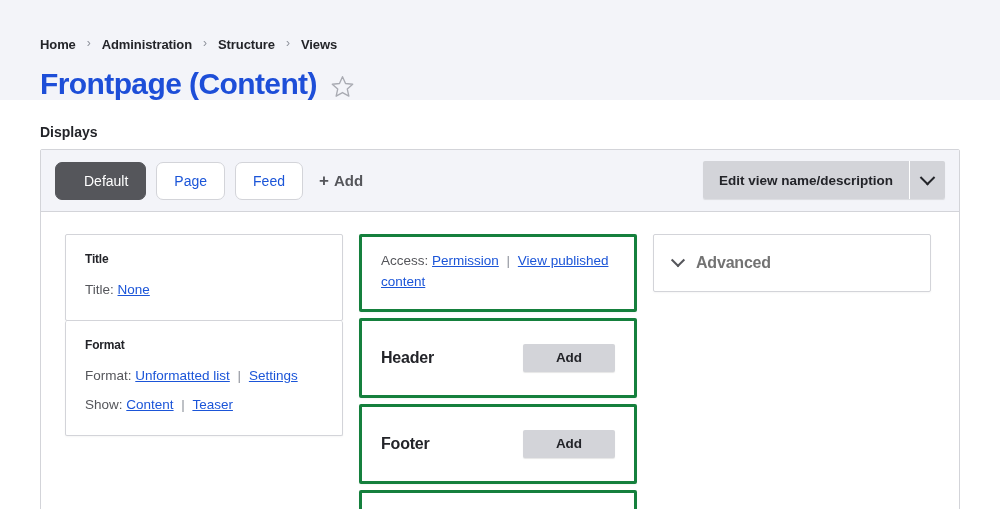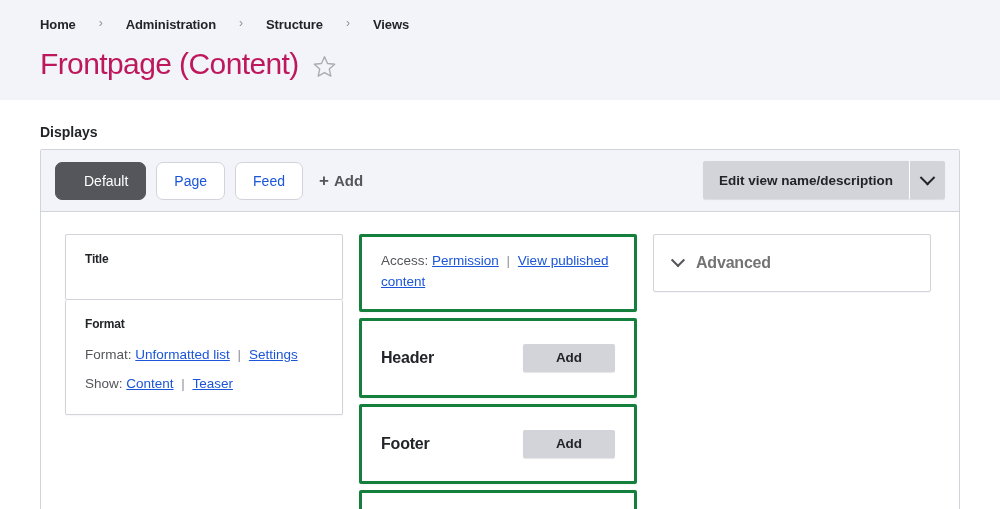--- a/index.html
+++ b/index.html
@@ -22,24 +22,25 @@
   .page-header {
     background: #f3f4f9;
     height: 100px;
     padding: 14px 40px 0 40px;
     position: relative;
   }
 
   .breadcrumb {
     display: flex;
     align-items: center;
-    gap: 23px;
+    gap: 11px;
     font-size: 13px;
     font-weight: bold;
     height: 20px;
+    margin-top: 20px;
   }
   .breadcrumb a {
     color: #232429;
     text-decoration: none;
     letter-spacing: -0.1px;
   }
   .breadcrumb .sep {
     color: #8e929c;
     font-size: 12px;
     font-weight: normal;
@@ -48,23 +49,23 @@
   }
 
   .title-row {
     display: flex;
     align-items: center;
     gap: 13px;
     margin-top: 12px;
   }
   .page-title {
     font-size: 30px;
-    font-weight: normal;
+    font-weight: bold;
     letter-spacing: -0.6px;
-    color: #be185d;
+    color: #1d4ed8;
     line-height: 1.2;
   }
   .star-icon {
     width: 25px;
     height: 25px;
     display: block;
     margin-top: 4px;
   }
 
   
@@ -378,20 +379,24 @@
         </button>
       </div>
     </div>
 
     <div class="columns">
 
       <div class="col-left">
         <div class="panel">
           <div class="panel-section">
             <div class="section-heading">Title</div>
+            <div class="kv-row">
+              <span class="kv-label">Title:</span>
+              <a href="#">None</a>
+            </div>
           </div>
         </div>
 
         <div class="panel">
           <div class="panel-section">
             <div class="section-heading">Format</div>
 
             <div class="kv-row">
               <span class="kv-label">Format:</span>
               <a href="#">Unformatted list</a>

